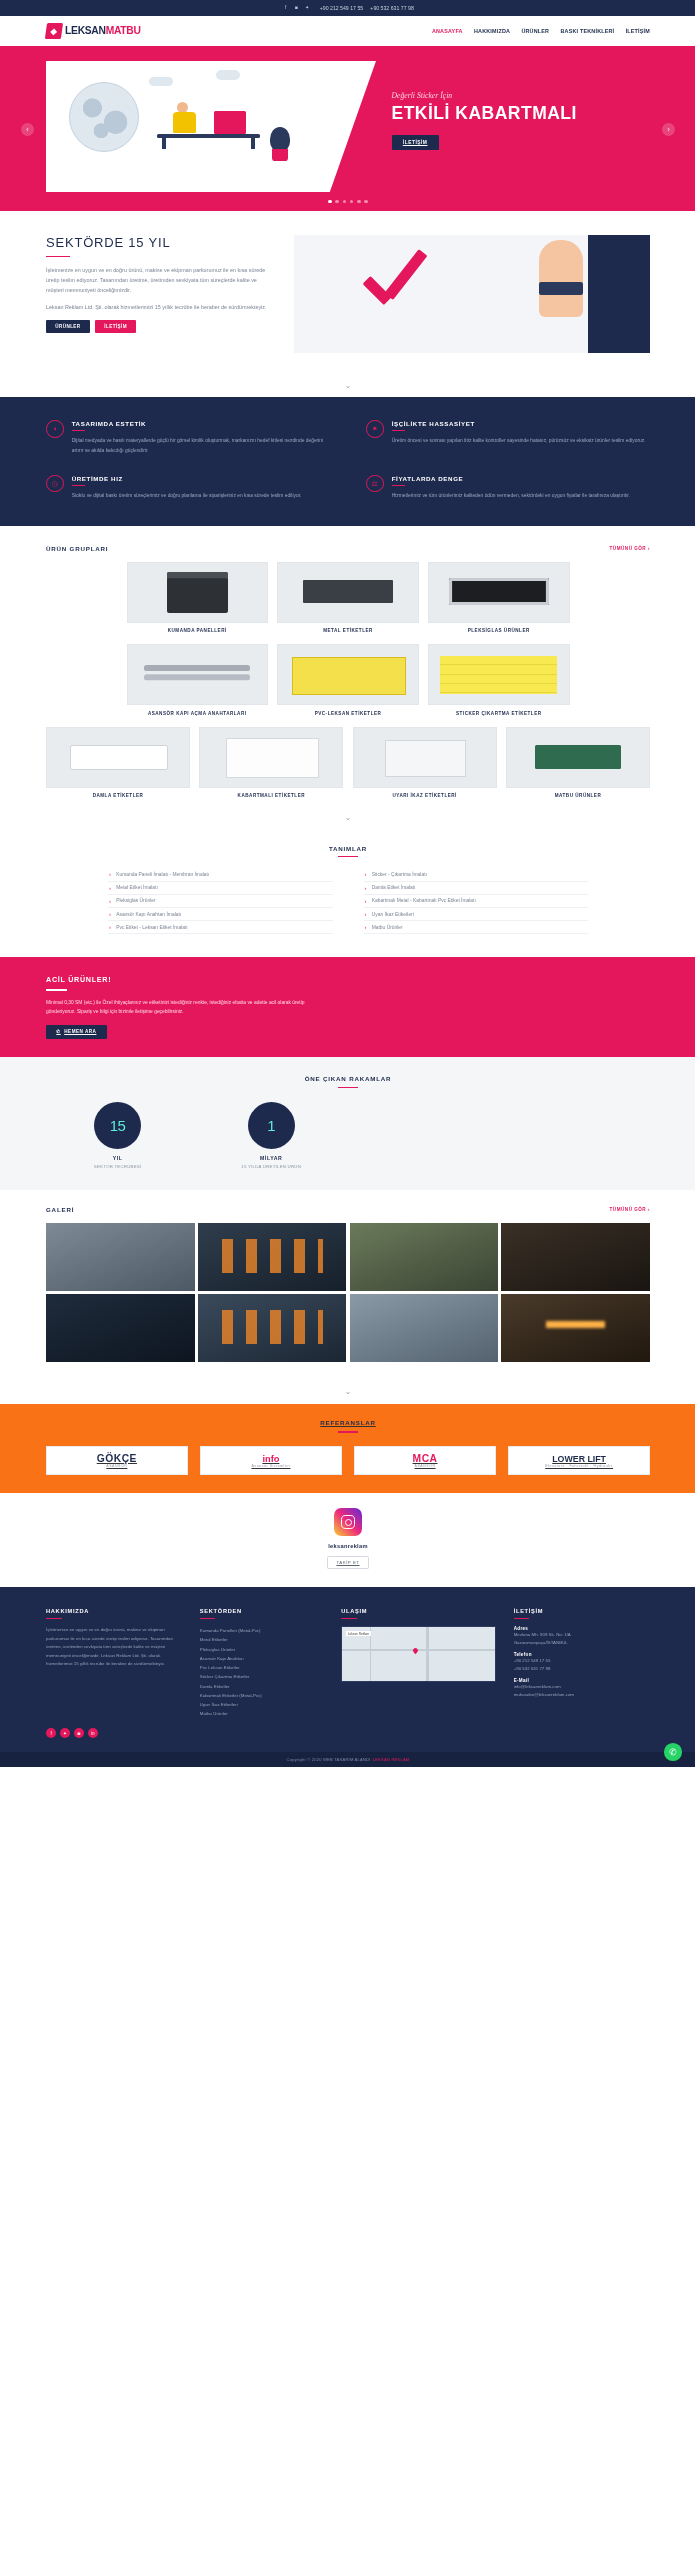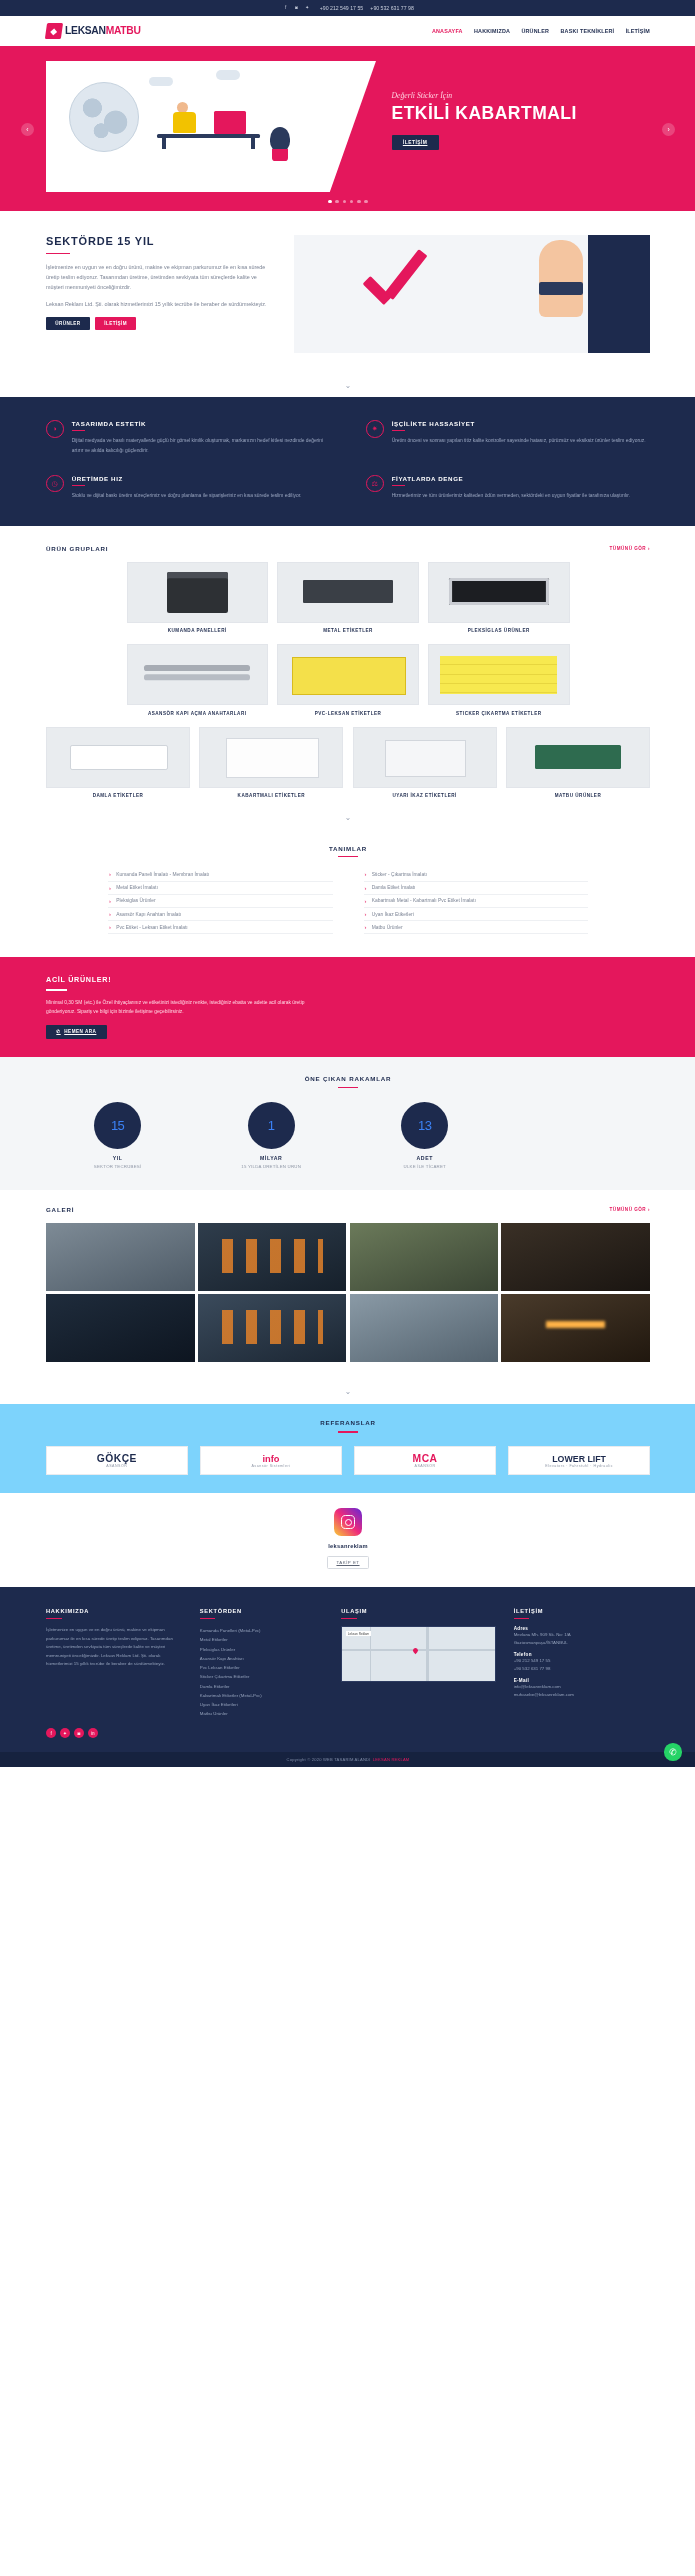--- a/index.html
+++ b/index.html
@@ -121,21 +121,21 @@
   .hero .arrow {
     position:absolute; top:77px; width:13.4px; height:13.4px; border-radius:50%;
     background:#ffffff33; color:#fff; display:flex; align-items:center; justify-content:center; font-size:6.7px;
   }
   .hero .arrow.l { left: 20.6px; }
   .hero .arrow.r { right: 20.6px; }
 
   
   .sector { background:#fff; padding: 24px 46px 20.6px; display:flex; gap:26px; }
   .sector .left { width: 222px; }
-  .sector h2 { font-size:11px; letter-spacing:0.8px; color:#1d2a4d; font-weight:bold;}
+  .sector h2 { font-size:13px; letter-spacing:0.8px; color:#1d2a4d; font-weight:normal;}
   .sector .rule { width:24px; height:1.5px; background:#e4175c; margin:6.2px 0 8.2px;}
   .sector p { font-size:5.4px; line-height:1.85; color:#7c8495; margin-bottom:6.2px;}
   .sector .btns { margin-top:8.2px; display:flex; gap:5.2px;}
   .sector .btns a {
     font-size:4.6px; letter-spacing:0.4px; padding:4.1px 9.3px; border-radius:1px;
     color:#fff; text-decoration:none; font-weight:bold;
   }
   .btn-navy { background:#1d2a4d; }
   .btn-pink { background:#e4175c; }
   .sector .right { flex:1; position:relative; }
@@ -223,23 +223,23 @@
     margin-top:8.2px; display:inline-flex; align-items:center; gap:3.6px; background:#1d2a4d; color:#fff;
     padding:4.6px 10.3px; font-size:4.6px; letter-spacing:0.5px; border-radius:1px; font-weight:bold;
   }
 
   
   .numbers { background:#f4f6f8; padding: 17.5px 46px 21.6px; text-align:center;}
   .numbers h2 { font-size:6.2px; letter-spacing:0.8px; color:#1d2a4d; font-weight:bold;}
   .numbers .rule { width:20.6px; height:1.5px; background:#e4175c; margin: 5.2px auto 13.4px;}
   .ngrid { display:grid; grid-template-columns: repeat(4,1fr); gap: 10.3px; }
   .ncircle {
-    width:47px; height:47px; border-radius:50%; background:#1d2a4d; color:#3b82f6;
+    width:47px; height:47px; border-radius:50%; background:#1d2a4d; color:#5eead4;
     display:flex; align-items:center; justify-content:center; margin:0 auto 6.2px;
-    font-size:13px; letter-spacing:-0.5px;
+    font-size:15px; letter-spacing:-0.5px;
   }
   .nlabel { font-size:5.2px; letter-spacing:0.6px; color:#1d2a4d; font-weight:bold;}
   .nsub { font-size:4.4px; color:#8f97a6; margin-top:2.6px; letter-spacing:0.2px;}
 
   
   .gallery { background:#fff; padding: 15.5px 46px 17.5px; }
   .ggrid { display:grid; grid-template-columns: repeat(4, 1fr); gap: 3.1px; }
   .gcell { height: 68px; position:relative; overflow:hidden; background:#444; }
   .g1 { background: linear-gradient(160deg,#7e8b96,#4d5a66); }
   .g2 { background: linear-gradient(160deg,#2f3d4c,#16202b); }
@@ -247,21 +247,21 @@
   .g4 { background: linear-gradient(160deg,#3a3026,#1a1511); }
   .g5 { background: linear-gradient(160deg,#1f2c3c,#0d1520); }
   .g6 { background: linear-gradient(160deg,#3b4b5c,#1b2633); }
   .g7 { background: linear-gradient(160deg,#8a9aa6,#53626e); }
   .g8 { background: linear-gradient(160deg,#4a3b2b,#20170e); }
   .g2:after, .g6:after { content:""; position:absolute; left:16%; top:24%; width:68%; height:50%;
      background: repeating-linear-gradient(90deg,#e2812a 0 11.3px, transparent 11.3px 24px); opacity:.85;}
   .g8:after { content:""; position:absolute; left:30%; top:40%; width:40%; height:10%; background:#ffb347; filter: blur(1.5px);}
 
   
-  .refs { background:#7dd3fc; padding: 15.5px 46px 17.5px; text-align:center;}
+  .refs { background:#f97316; padding: 15.5px 46px 17.5px; text-align:center;text-decoration:underline;}
   .refs h2 { font-size:6.2px; letter-spacing:0.8px; color:#1d2a4d; font-weight:bold;}
   .refs .rule { width:20.6px; height:1.5px; background:#e4175c; margin: 5.2px auto 13.4px;}
   .rgrid { display:grid; grid-template-columns: repeat(4,1fr); gap: 12.4px; align-items:center;}
   .rlogo { height:29px; display:flex; align-items:center; justify-content:center; background:#fff; border:0.5px solid #e8ebef;}
   .rlogo .t1 { font-size:10.3px; font-weight:bold; color:#1d2a4d; letter-spacing:0.5px;}
   .rlogo .t2 { font-size:9.3px; font-weight:bold; color:#1d2a4d;}
   .rlogo .t2 .p { color:#e4175c;}
   .rlogo .t3 { font-size:10.3px; font-weight:bold; color:#e4175c; letter-spacing:0.5px;}
   .rlogo .t4 { font-size:8.8px; font-weight:bold; color:#1d2a4d;}
   .rsub { font-size:3.6px; color:#8f97a6; letter-spacing:0.5px; display:block; text-align:center;}
@@ -548,25 +548,20 @@
       <div>
         <div class="ncircle">15</div>
         <div class="nlabel">YIL</div>
         <div class="nsub">SEKTÖR TECRÜBESİ</div>
       </div>
       <div>
         <div class="ncircle">1</div>
         <div class="nlabel">MİLYAR</div>
         <div class="nsub">15 YILDA ÜRETİLEN ÜRÜN</div>
       </div>
-      <div>
-        <div class="ncircle">13</div>
-        <div class="nlabel">ADET</div>
-        <div class="nsub">ÜLKE İLE TİCARET</div>
-      </div>
     </div>
   </div>
 
   <div class="gallery">
     <div class="secthead">
       <h2>GALERİ</h2>
       <a class="more" href="#">TÜMÜNÜ GÖR  ›</a>
     </div>
     <div class="ggrid">
       <div class="gcell g1"></div>

